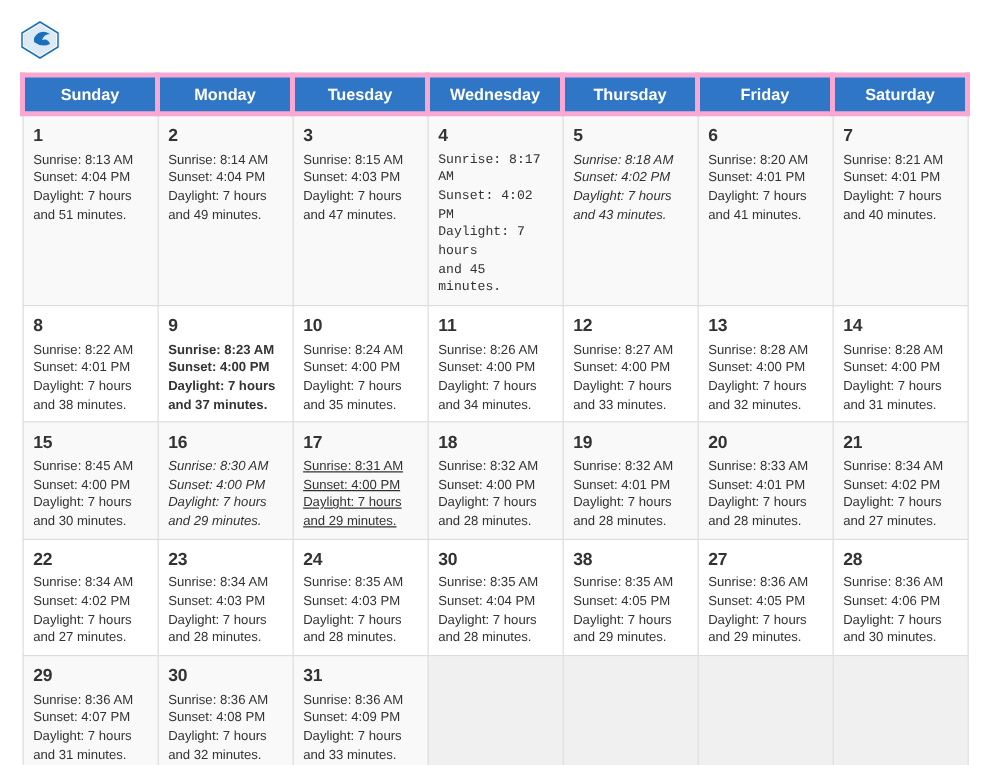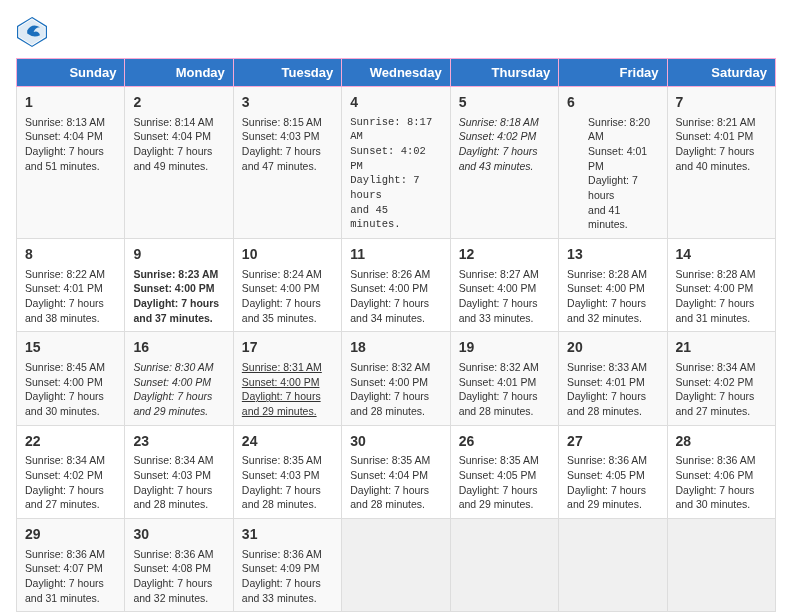--- a/index.html
+++ b/index.html
@@ -48,22 +48,22 @@
       width: 100%;
       border-collapse: collapse;
       font-size: 11px;
     }
     thead tr th {
       background-color: #2f76c7;
       color: #fff;
       font-size: 13px;
       font-weight: bold;
       padding: 6px 8px;
-      text-align: right;
-      border: 1px solid #f9a8d4;
+      text-align: center;
+      border: 4px solid #f9a8d4;
     }
     tbody tr td {
       vertical-align: top;
       padding: 6px 8px;
       border: 1px solid #ddd;
       width: 14.28%;
       min-height: 80px;
       color: #333;
       line-height: 1.4;
     }
@@ -151,21 +151,21 @@
         </td>
         <td>
           <span class="day-num">5</span>
           <div class="day-info" style="white-space: pre-line; font-style: italic;">Sunrise: 8:18 AM
 Sunset: 4:02 PM
 Daylight: 7 hours
 and 43 minutes.</div>
         </td>
         <td>
           <span class="day-num">6</span>
-          <div class="day-info" style="white-space: pre-line; margin-left: 21px;">Sunrise: 8:20 AM
+          <div class="day-info" style="white-space: pre-line;">Sunrise: 8:20 AM
 Sunset: 4:01 PM
 Daylight: 7 hours
 and 41 minutes.</div>
         </td>
         <td>
           <span class="day-num">7</span>
           <div class="day-info" style="white-space: pre-line;">Sunrise: 8:21 AM
 Sunset: 4:01 PM
 Daylight: 7 hours
 and 40 minutes.</div>
@@ -296,21 +296,21 @@
 and 28 minutes.</div>
         </td>
         <td>
           <span class="day-num">30</span>
           <div class="day-info" style="white-space: pre-line;">Sunrise: 8:35 AM
 Sunset: 4:04 PM
 Daylight: 7 hours
 and 28 minutes.</div>
         </td>
         <td>
-          <span class="day-num">26</span>
+          <span class="day-num">38</span>
           <div class="day-info" style="white-space: pre-line;">Sunrise: 8:35 AM
 Sunset: 4:05 PM
 Daylight: 7 hours
 and 29 minutes.</div>
         </td>
         <td>
           <span class="day-num">27</span>
           <div class="day-info" style="white-space: pre-line;">Sunrise: 8:36 AM
 Sunset: 4:05 PM
 Daylight: 7 hours

